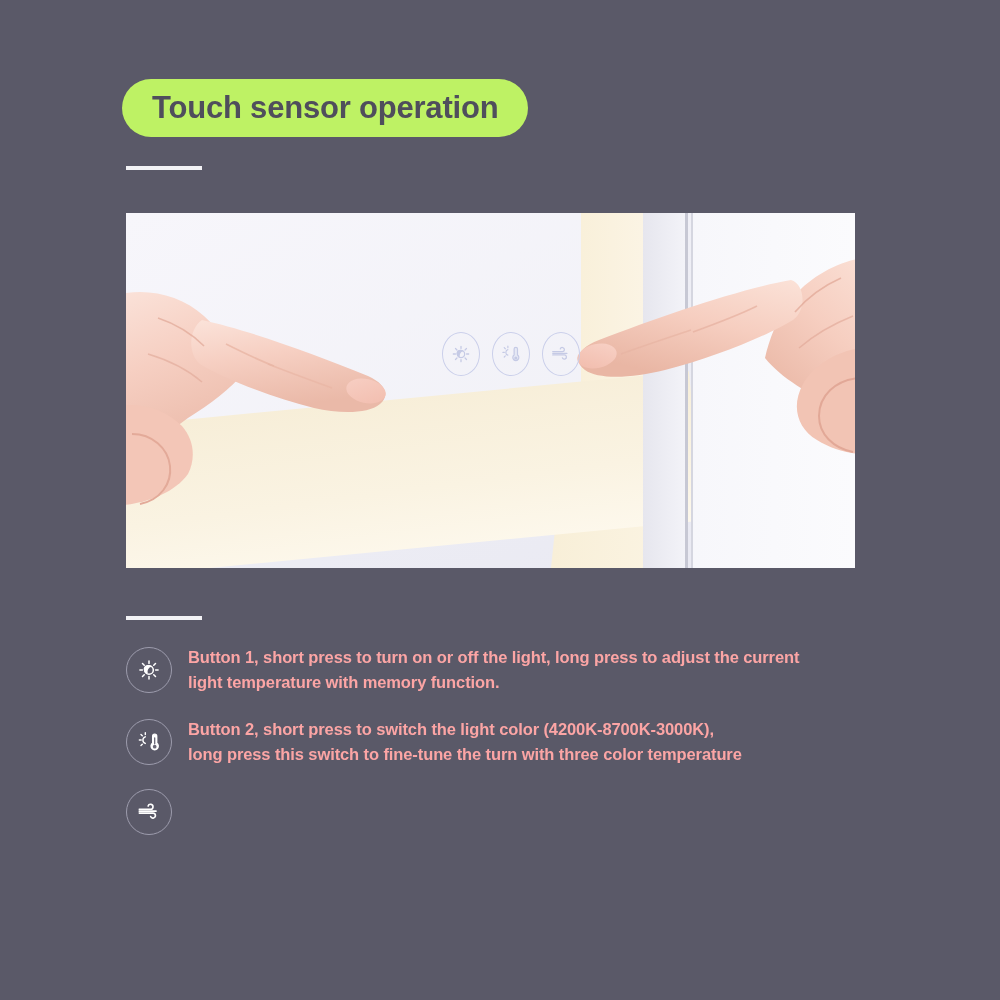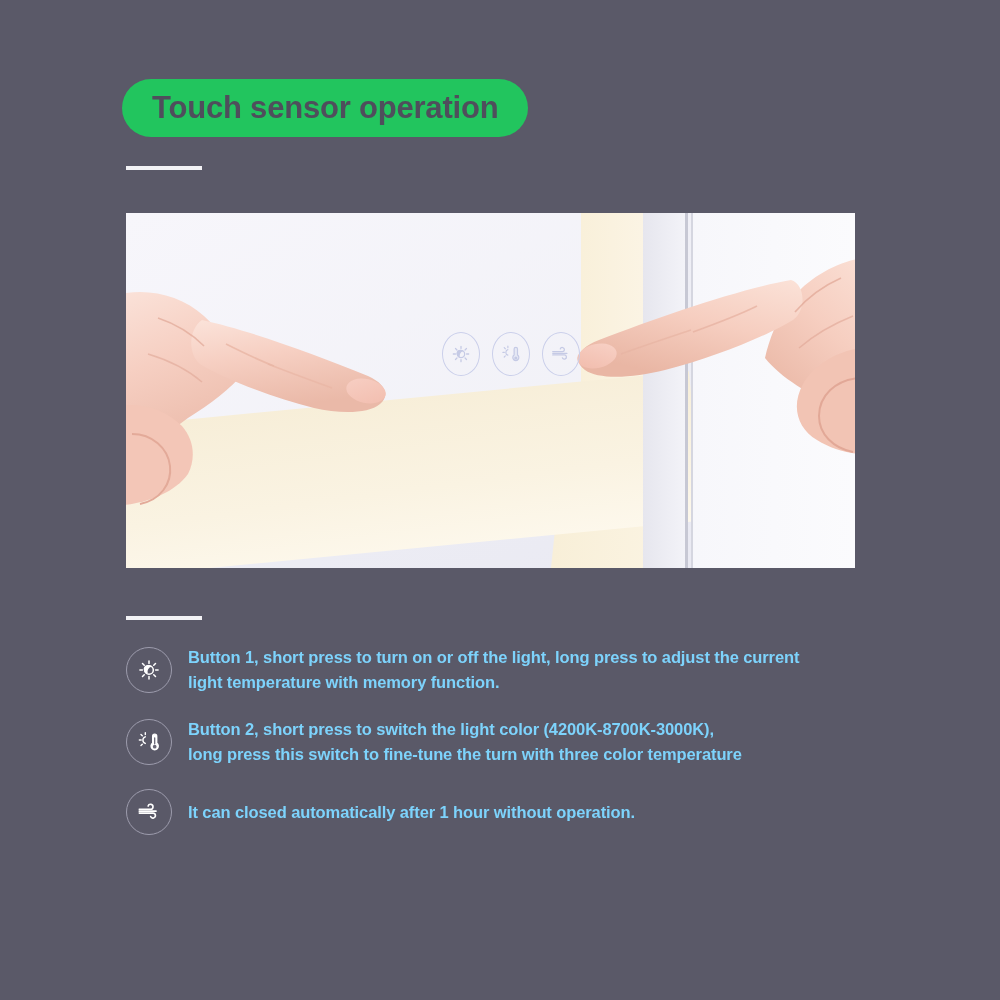--- a/index.html
+++ b/index.html
@@ -15,21 +15,21 @@
     position: relative;
   }
 
   
   .title-pill {
     position: absolute;
     left: 122px;
     top: 79px;
     height: 58px;
     padding: 0 30px;
-    background: #22c55e;
+    background: #bef264;
     border-radius: 29px;
     display: flex;
     align-items: center;
     box-sizing: border-box;
   }
   .title-pill .title-text {
     font-size: 31px;
     font-weight: bold;
     color: #4f4e5c;
     letter-spacing: -0.2px;
@@ -161,21 +161,21 @@
     border-radius: 50%;
     display: flex;
     align-items: center;
     justify-content: center;
     margin-right: 16px;
   }
   .feature .badge svg { display: block; }
   .feature .ftext {
     font-size: 16.5px;
     font-weight: bold;
-    color: #7dd3fc;
+    color: #fca5a5;
     line-height: 1.52;
     letter-spacing: -0.1px;
   }
   .feature .ftext .ln { display: block; }
 </style>
 </head>
 <body>
 
 <div class="title-pill">
   <span class="title-text">Touch sensor operation</span>
@@ -324,17 +324,16 @@
 
   <div class="feature">
     <div class="badge">
       <svg width="26" height="26" viewBox="0 0 24 24" fill="none" stroke="#ffffff" stroke-width="1.5" stroke-linecap="round">
         <path d="M3 9.5h10.4a2.3 2.3 0 1 0-2.2-3"></path>
         <path d="M3 13h12.6a2.3 2.3 0 1 1-2.1 3.2"></path>
         <path d="M3 11.2h15.5"></path>
       </svg>
     </div>
     <div class="ftext">
-      <span class="ln">It can closed automatically after 1 hour without operation.</span>
     </div>
   </div>
 
 </div>
 
 </body></html>

